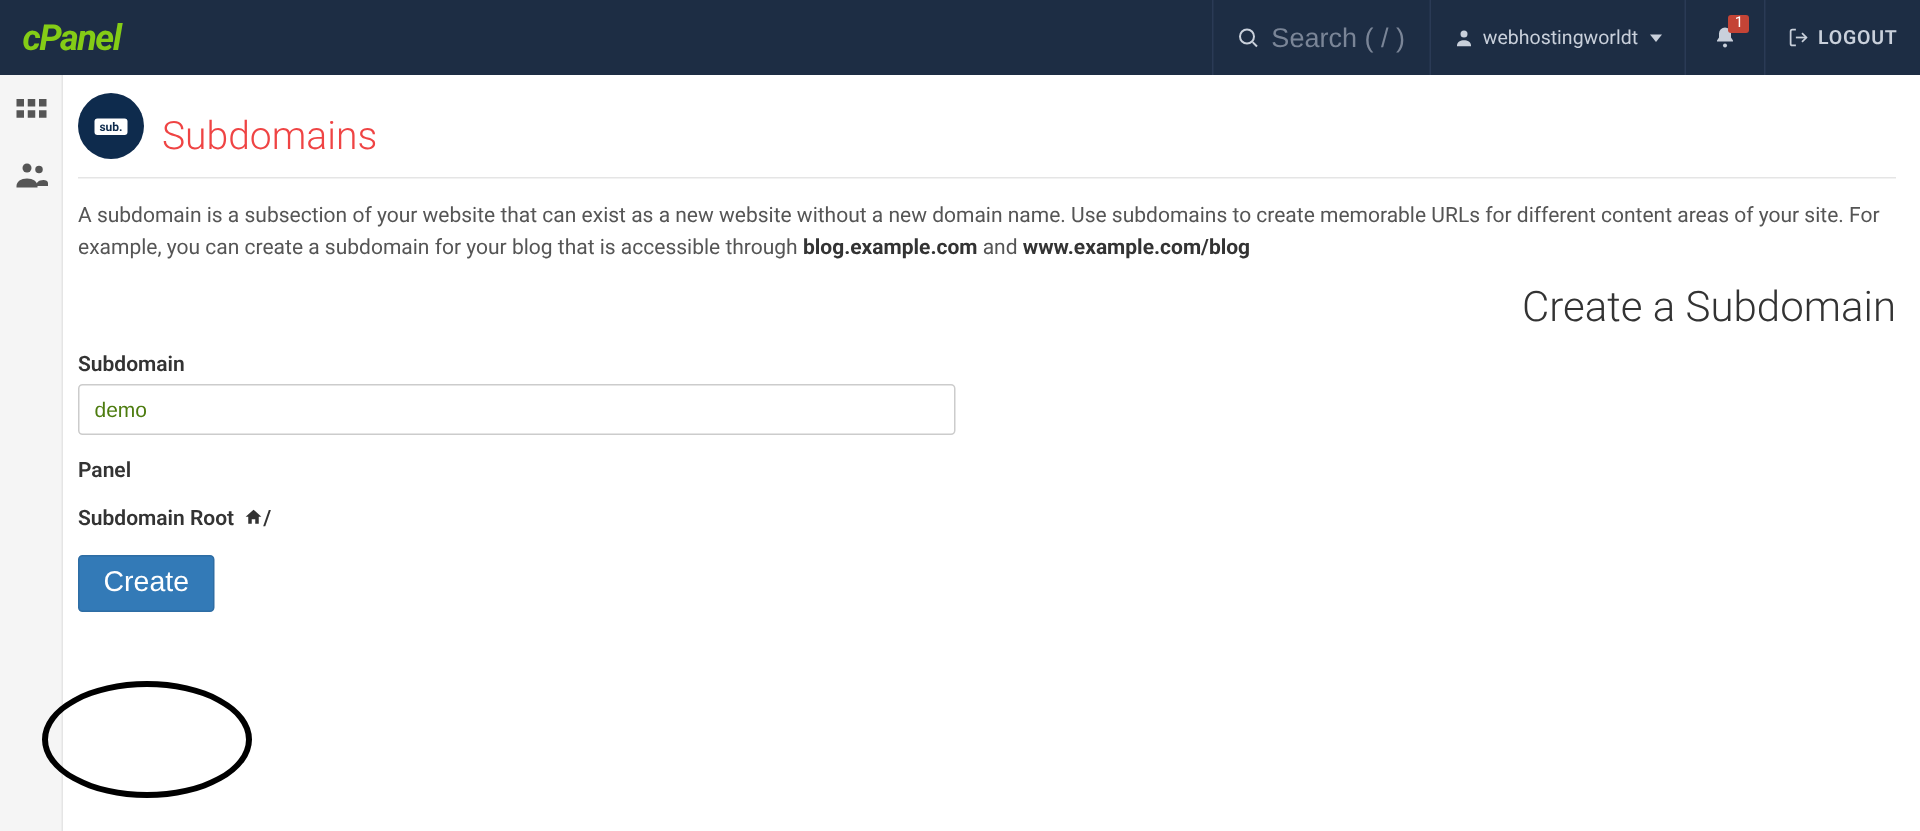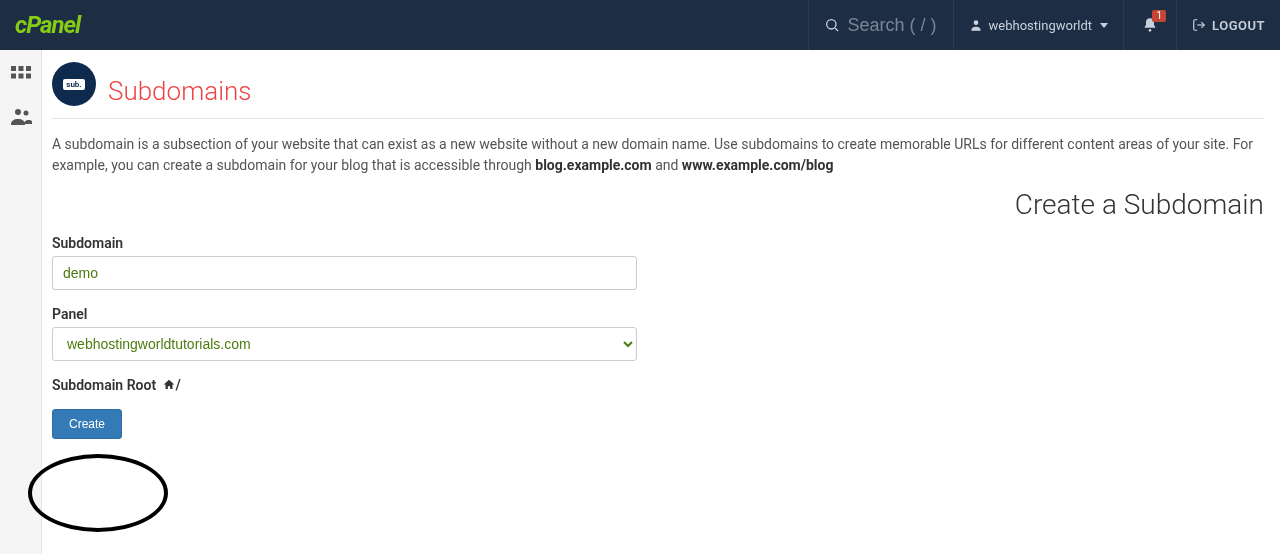--- a/index.html
+++ b/index.html
@@ -183,21 +183,21 @@
   }
   select.form-control {
     appearance: auto;
     background: #fff;
   }
   .btn-create {
     background: #337ab7;
     border: 1px solid #2e6da4;
     color: #fff;
     padding: 7px 16px;
-    font-size: 12px;
+    font-size: 19px;
     border-radius: 3px;
     cursor: pointer;
   }
 
   .highlight-ellipse {
     position: absolute;
     left: 28px;
     top: 454px;
     width: 140px;
     height: 78px;
@@ -291,23 +291,20 @@
 
   <h2 class="section-title">Create a Subdomain</h2>
 
   <div class="form-group">
     <label class="form-label">Subdomain</label>
     <input class="form-control" type="text" value="demo" style="">
   </div>
 
   <div class="form-group">
     <label class="form-label">Panel</label>
-    <select class="form-control">
-      <option>webhostingworldtutorials.com</option>
-    </select>
   </div>
 
   <div class="form-group">
     <label class="form-label">
       <span>Subdomain Root </span>
       <svg class="icon-14 home-icon" viewBox="0 0 24 24" fill="#333">
         <path d="M12 3l9 8h-3v8h-4v-5h-4v5H6v-8H3z"></path>
       </svg><span>/</span>
     </label>
   </div>

